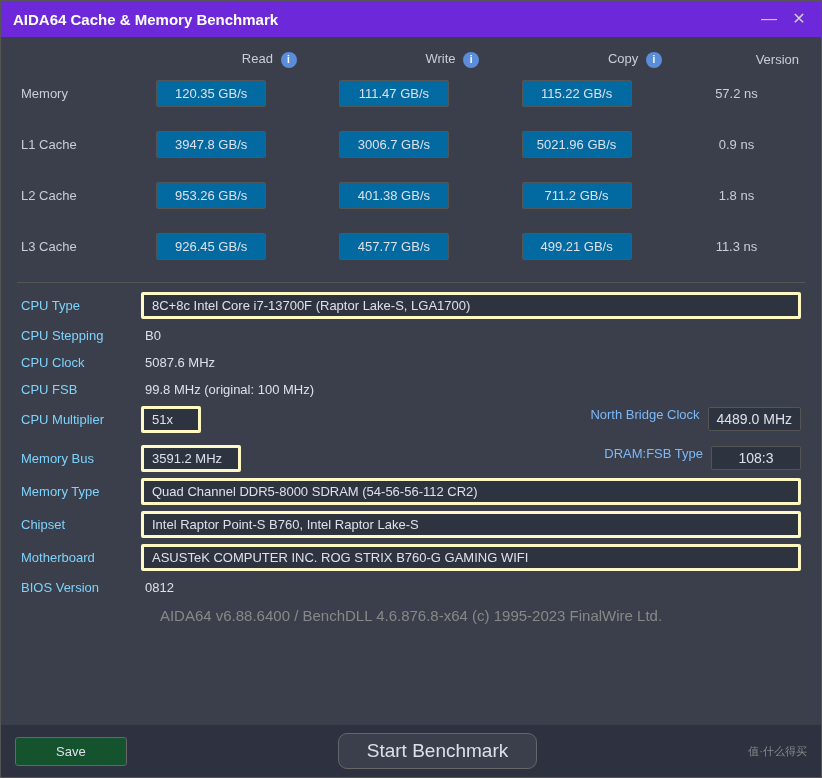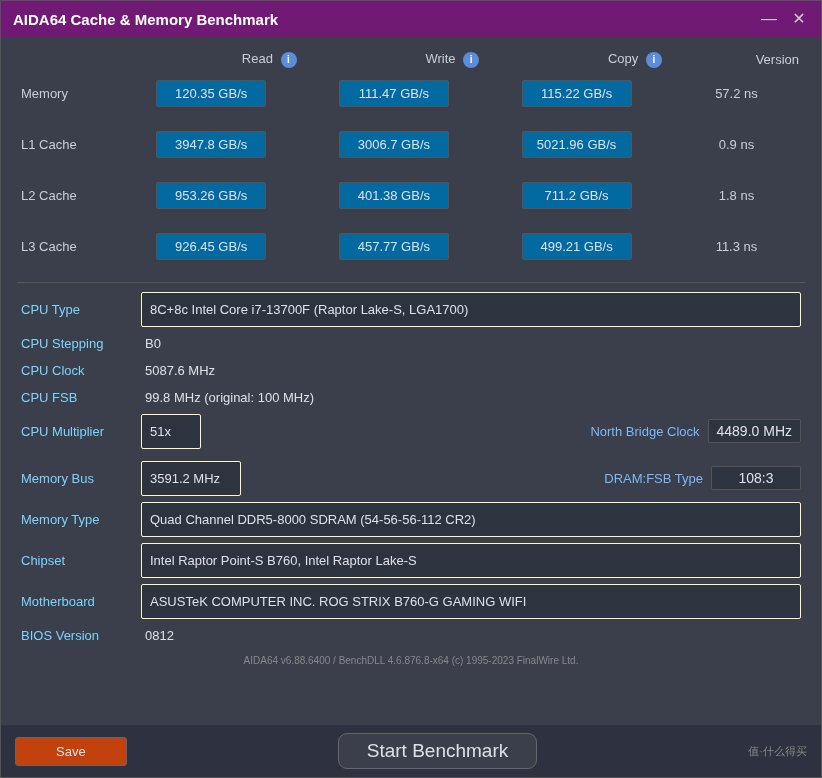--- a/index.html
+++ b/index.html
@@ -12,21 +12,21 @@
     }
     .window {
       width: 822px;
       height: 778px;
       background: #3a3f4b;
       display: flex;
       flex-direction: column;
       border: 1px solid #555;
     }
     .title-bar {
-      background: #701a75;
+      background: #6d28d9;
       padding: 8px 12px;
       display: flex;
       align-items: center;
       justify-content: space-between;
       flex-shrink: 0;
     }
     .title-bar-title {
       color: #ffffff;
       font-size: 15px;
       font-weight: 600;
@@ -130,23 +130,23 @@
       font-size: 13px;
       color: #c8cdd8;
     }
     .info-label {
       color: #7dd3fc;
       min-width: 120px;
       flex-shrink: 0;
     }
     .info-value {
       background: #2e3340;
-      border: 1px solid #fef9c3;
+      border: 3px solid #fef9c3;
       border-radius: 2px;
-      padding: 9px 8px;
+      padding: 3px 8px;
       color: #dde0e8;
       font-size: 13px;
       flex: 1;
     }
     .info-value.no-box {
       background: none;
       border: none;
       padding: 3px 4px;
     }
     .info-row-split {
@@ -156,54 +156,53 @@
       font-size: 13px;
       color: #c8cdd8;
     }
     .info-row-split .left-part {
       display: flex;
       align-items: center;
       flex: 1;
     }
     .info-row-split .right-part {
       display: flex;
-      align-items: center;
       flex: 1;
       justify-content: flex-end;
     }
     .info-label-right {
       color: #7eb8f7;
       margin-right: 8px;
     }
     .info-value-right {
       background: #2e3340;
       border: 1px solid #555;
       border-radius: 2px;
       padding: 3px 8px;
       color: #dde0e8;
       font-size: 14px;
       min-width: 90px;
       text-align: center;
     }
     .footer-text {
       color: #888;
-      font-size: 10px;
+      font-size: 15px;
       text-align: center;
       padding: 6px 0 4px;
     }
     .bottom-bar {
       background: #2d3140;
       padding: 8px 14px;
       display: flex;
       align-items: center;
       justify-content: space-between;
       flex-shrink: 0;
     }
     .btn {
-      background: #c2410c;
+      background: #14532d;
       border: 1px solid #666;
       border-radius: 3px;
       color: #dde0e8;
       font-size: 13px;
       padding: 6px 40px;
       cursor: pointer;
       min-width: 100px;
     }
     .btn-start {
       background: #3a3f4b;

